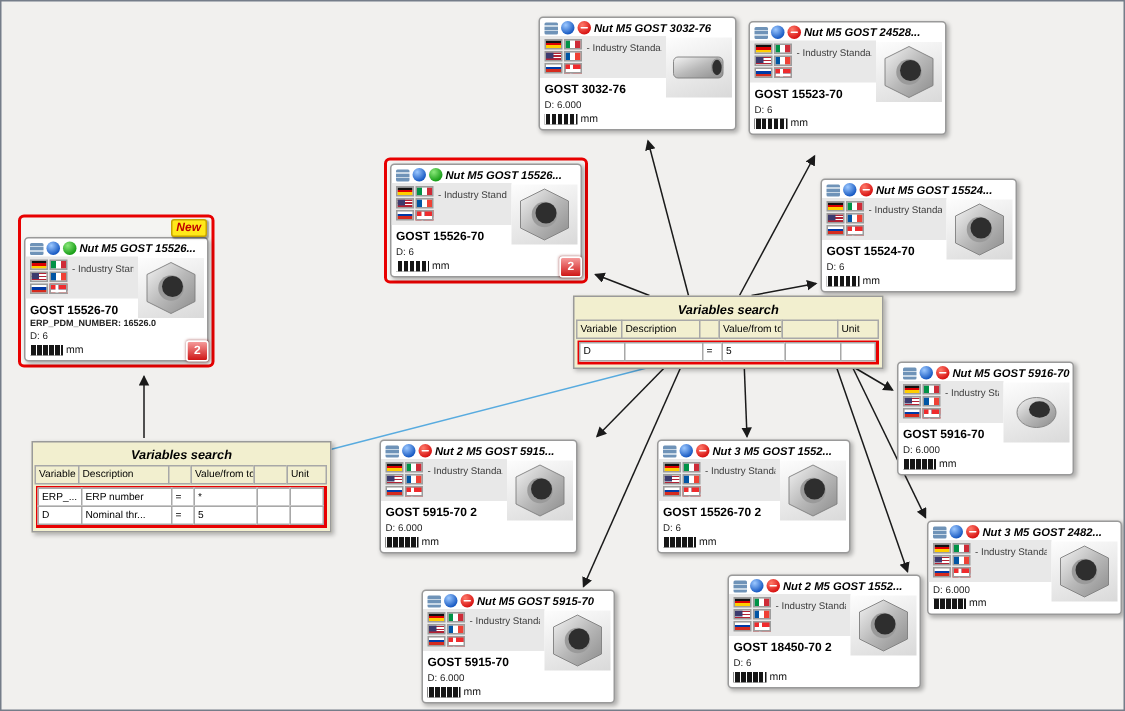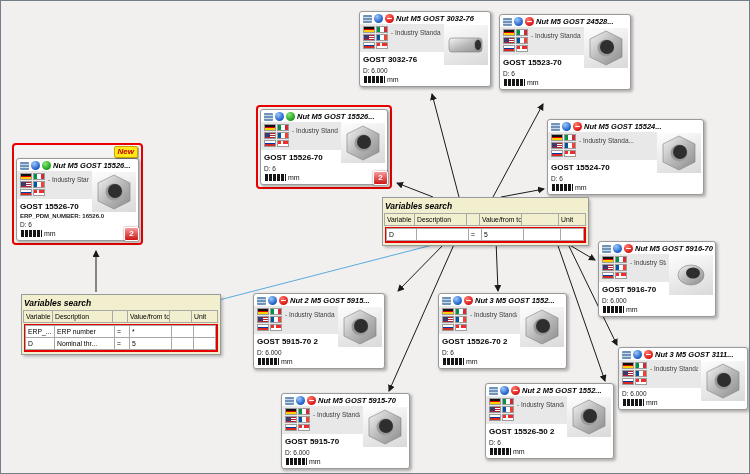--- a/index.html
+++ b/index.html
@@ -50,21 +50,21 @@
     border-radius:2px;color:#c00000;font:italic bold 8px "Liberation Sans",sans-serif;
     padding:0 3px 1px;box-shadow:1px 1px 1px rgba(0,0,0,.35);z-index:3;}
   .badge2{position:absolute;right:2px;bottom:2px;width:13px;height:12px;border-radius:2px;
     background:linear-gradient(180deg,#f59a9a,#cf1616);border:1px solid #fff;
     color:#fff;font:bold 8px/12px "Liberation Sans",sans-serif;text-align:center;
     box-shadow:0 0 2px rgba(120,0,0,.6);z-index:3;}
 
   
   .vtable{position:absolute;background:#f2efcf;border:1px solid #9a9a9a;padding:2px;
     box-sizing:border-box;box-shadow:1.5px 1.5px 3px rgba(0,0,0,.28);}
-  .vtitle{font:italic bold 8.5px "Liberation Sans",sans-serif;color:#000;
+  .vtitle{text-align:center;font:italic bold 8.5px "Liberation Sans",sans-serif;color:#000;
     padding:1px 0 3px;}
   .trow{display:grid;}
   .cell{border:1px solid #a8a8a8;margin:-1px 0 0 -1px;height:11px;line-height:11px;
     font-size:6.8px;color:#000;padding:0 2px;white-space:nowrap;overflow:hidden;box-sizing:content-box;}
   .hcell{background:#f2efcf;}
   .dcell{background:#fff;}
   .rows-hl{border:2px solid #e80000;margin-top:1px;background:#fff;}
 </style>
 </head>
 <body>
@@ -259,21 +259,21 @@
       <div class="code">GOST 15523-70</div>
 
       <div class="dval">D: 6</div>
       <div class="mmrow">
         <span class="ruler"></span>
         <span class="mmtxt">mm</span>
       </div>
     </div>
 
   </div>
-      <div class="wrap" style="left: 546px; top: 118px; width: 157px;">
+      <div class="wrap" style="left: 546px; top: 118px; width: 131px;">
 
     <div class="card">
       <div class="card-title">
         <span class="ico menu-ico"></span>
         <span class="ico sphere-ico"></span>
         <span class="ico st st-red"></span>
         <span>Nut M5 GOST 15524...</span>
       </div>
       <div class="flagrow">
         <div class="flags">
@@ -350,21 +350,21 @@
     </div>
 
   </div>
       <div class="wrap" style="left: 617px; top: 346px; width: 130px;">
 
     <div class="card">
       <div class="card-title">
         <span class="ico menu-ico"></span>
         <span class="ico sphere-ico"></span>
         <span class="ico st st-red"></span>
-        <span>Nut 3 M5 GOST 3111...</span>
+        <span>Nut 3 M5 GOST 2482...</span>
       </div>
       <div class="flagrow">
         <div class="flags">
               <div class="flag flag-de"></div>
               <div class="flag flag-it"></div>
               <div class="flag flag-us"></div>
               <div class="flag flag-fr"></div>
               <div class="flag flag-ru"></div>
               <div class="flag flag-no"></div>
             </div>
@@ -424,21 +424,21 @@
                   <stop offset="1" stop-color="#8d8d8d"></stop>
           </linearGradient>
               </defs>
           <polygon points="22,3 38,11 38,29 22,37 6,29 6,11" fill="url(#gm)" stroke="#7e7e7e" stroke-width="0.6"></polygon>
           <circle cx="22" cy="20" r="8.5" fill="#9a9a9a"></circle>
           <circle cx="23" cy="19" r="7" fill="#2e2e2e"></circle>
         </svg>
         
         
       </div>
-      <div class="code">GOST 15526-50 2</div>
+      <div class="code">GOST 18450-70 2</div>
 
       <div class="dval">D: 6</div>
       <div class="mmrow">
         <span class="ruler"></span>
         <span class="mmtxt">mm</span>
       </div>
     </div>
 
   </div>
       <div class="wrap" style="left: 280px; top: 392px; width: 129px;">

